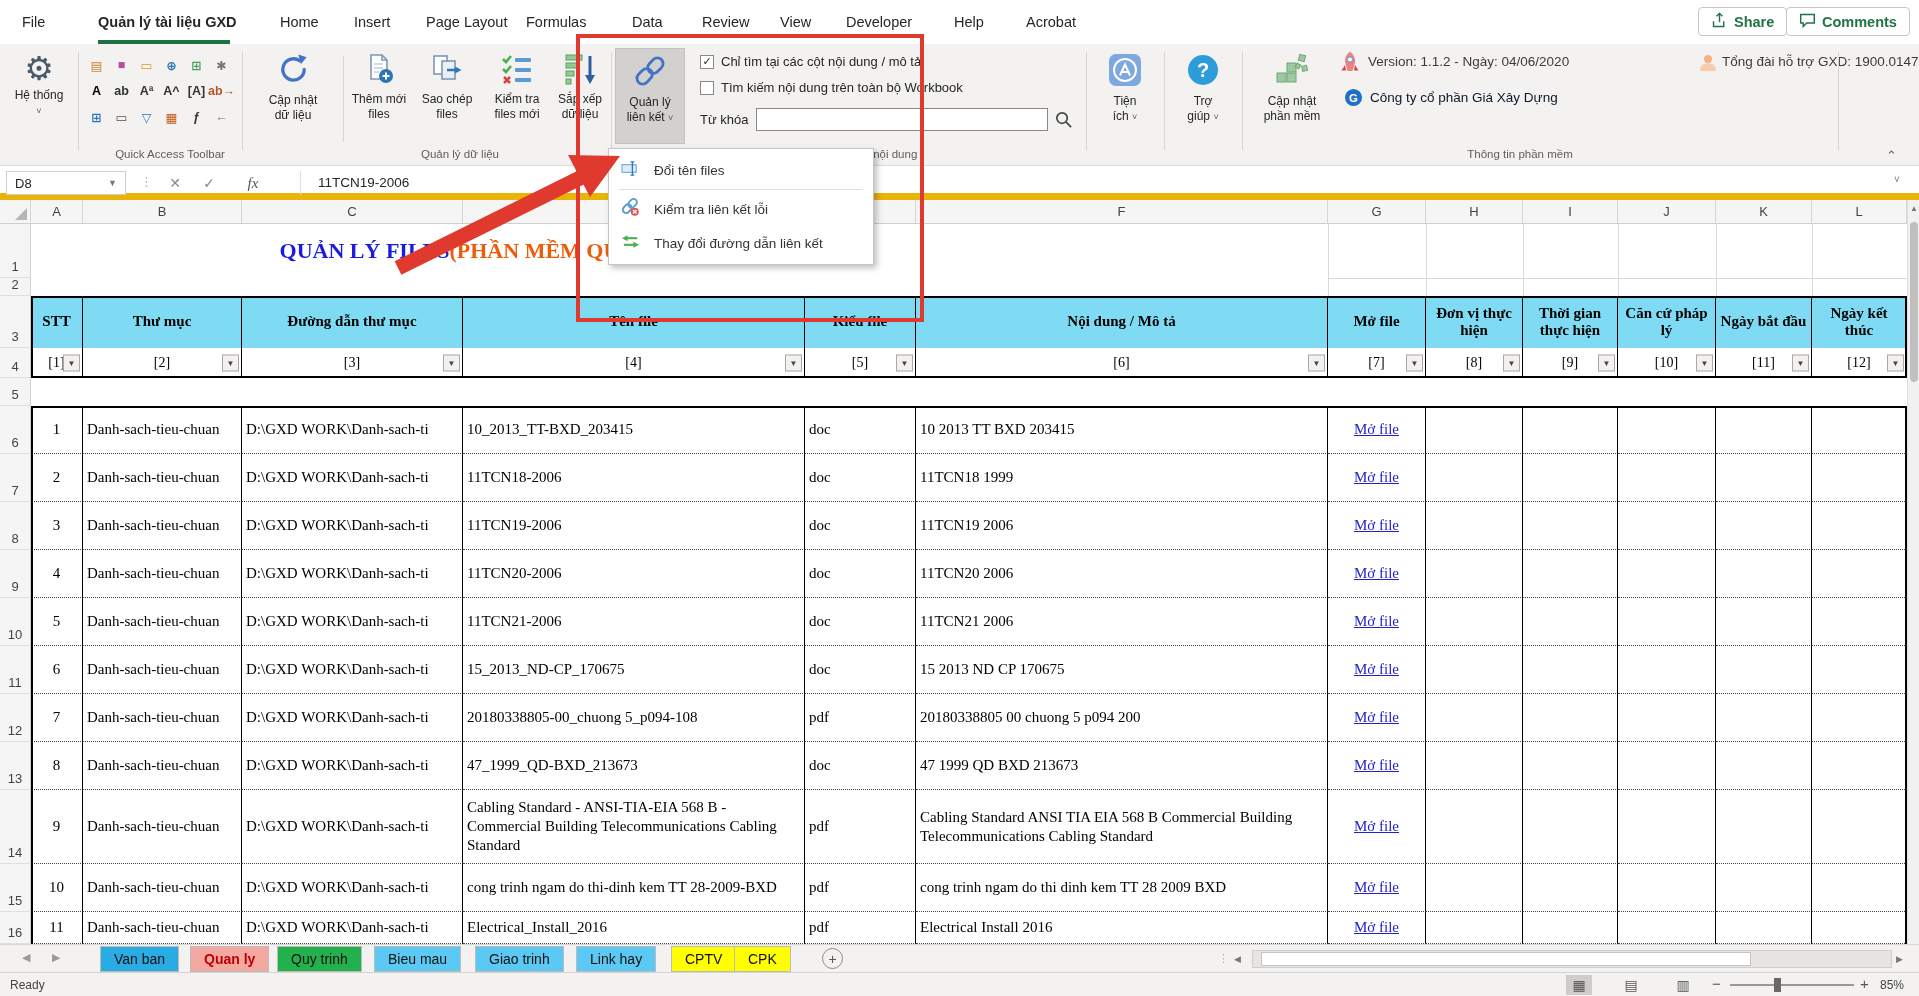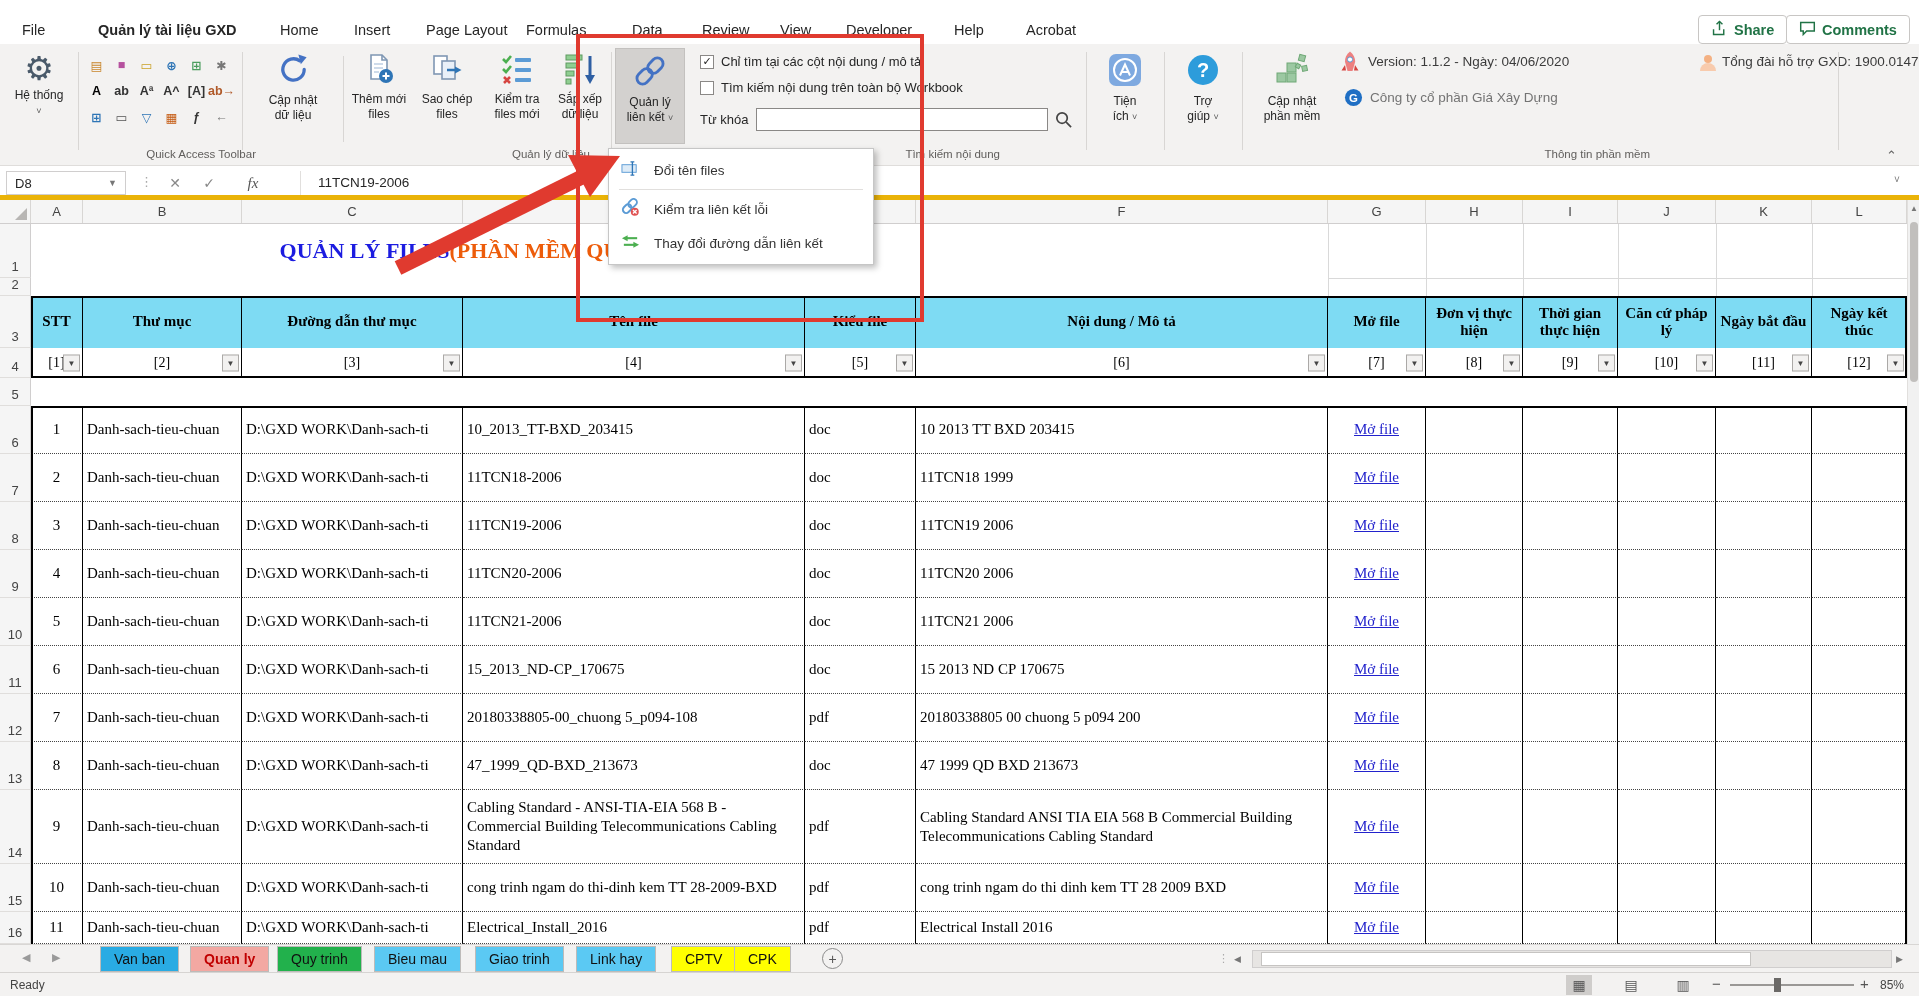--- a/index.html
+++ b/index.html
@@ -1,42 +1,42 @@
 <!DOCTYPE html>
 <html><head>
 <meta charset="utf-8">
 <style>
   html,body{margin:0;padding:0;background:#e8e8e8;}
   #app{position:relative;width:1919px;height:996px;background:#fff;overflow:hidden;
        font-family:"Liberation Sans","DejaVu Sans",sans-serif;color:#262626;}
   #app *{box-sizing:border-box;}
   .abs{position:absolute;}
   
-  .tabbar{position:absolute;left:0;top:8px;width:1919px;height:44px;background:#fff;}
+  .tabbar{position:absolute;left:0;top:0;width:1919px;height:44px;background:#fff;}
   .ftab{position:absolute;top:0;height:44px;display:flex;align-items:center;font-size:14.5px;color:#262626;padding:0 14px;cursor:default;}
   .ftab.active{font-weight:bold;}
   .greenline{position:absolute;height:4px;background:#1E7145;top:40px;}
   .topbtn{position:absolute;top:7px;height:29px;border:1px solid #c8c6c4;border-radius:4px;background:#fff;
           display:flex;align-items:center;gap:6px;padding:0 12px;color:#217346;font-weight:bold;font-size:14.5px;}
   
   .ribbon{position:absolute;left:0;top:44px;width:1919px;height:122px;background:#F3F2F1;border-bottom:1px solid #DFDDDB;}
   .vdiv{position:absolute;top:8px;height:98px;width:1px;background:#D8D6D4;}
   .bigbtn{position:absolute;top:4px;display:flex;flex-direction:column;align-items:center;gap:2px;padding-top:4px;}
   .bigbtn .blabel{font-size:12px;line-height:1.25;text-align:center;color:#262626;}
   .chev{font-size:9px;color:#555;}
   .gear{font-size:33px;color:#4A5A6A;line-height:34px;}
-  .grplabel{position:absolute;top:104px;font-size:11.5px;color:#605E5C;text-align:right;}
+  .grplabel{position:absolute;top:104px;font-size:11.5px;color:#605E5C;text-align:center;}
   #qat{position:absolute;left:84px;top:8px;width:152px;display:grid;grid-template-columns:repeat(6,25px);grid-auto-rows:26px;}
   .qi{display:flex;align-items:center;justify-content:center;font-size:12.5px;font-weight:bold;}
   .cbrow{position:absolute;left:700px;display:flex;align-items:center;gap:7px;font-size:13px;color:#262626;}
   .cbx{width:14px;height:14px;border:1px solid #8A8886;background:#fff;display:flex;align-items:center;justify-content:center;font-size:11px;color:#222;}
   .kwinput{position:absolute;left:756px;top:64px;width:292px;height:23px;border:1px solid #8A8886;background:#fff;font-size:13px;padding:0 4px;}
   .linkbtn{background:#D3D1CF;border:1px solid #C3C1BF;}
   
-  .fbar{position:absolute;left:0;top:166px;width:1919px;height:34px;background:#fff;border-bottom:5px solid #eab308;font-size:13px;text-align:right;}
+  .fbar{position:absolute;left:0;top:166px;width:1919px;height:34px;background:#fff;border-bottom:7px solid #eab308;font-size:13px;text-align:right;}
   .namebox{position:absolute;left:6px;top:5px;width:120px;height:24px;border:1px solid #D0CECE;background:#fff;display:flex;align-items:center;padding:0 8px;}
   .fbtn{position:absolute;top:5px;height:24px;width:26px;display:flex;align-items:center;justify-content:center;color:#888;font-size:14px;}
   .fxi{font-family:"Liberation Serif",serif;font-style:italic;color:#555;font-size:15px;}
   
   .colstrip{position:absolute;left:0;top:200px;width:1907px;height:24px;background:#F5F5F5;border-bottom:1px solid #D0CECE;}
   .colhead{position:absolute;top:0;height:23px;display:flex;align-items:center;justify-content:center;font-size:13px;color:#444;border-right:1px solid #D8D6D4;}
   .corner{position:absolute;left:0;top:0;width:31px;height:23px;border-right:1px solid #D8D6D4;}
   .corner:after{content:"";position:absolute;right:3px;bottom:3px;border-left:12px solid transparent;border-bottom:12px solid #B8B6B4;}
   .rownum{position:absolute;left:0;width:31px;background:#F5F5F5;border-right:1px solid #D0CECE;border-bottom:1px solid #E0DEDC;
           display:flex;align-items:flex-end;justify-content:center;font-size:13px;color:#444;padding-bottom:3px;}
@@ -254,21 +254,21 @@
     <span class="abs" style="left:1368px;top:10px;font-size:13.5px;color:#3b3b3b">Version: 1.1.2 - Ngày: 04/06/2020</span>
     <span class="abs" style="left:1698px;top:8px"><svg width="20" height="20" viewBox="0 0 20 20">
           <circle cx="10" cy="7" r="4" fill="#F4B183"></circle>
           <path d="M2 19a8 8 0 0 1 16 0z" fill="#F8CBAD"></path>
         </svg></span>
     <span class="abs" style="left:1722px;top:10px;font-size:13.5px;color:#3b3b3b">Tổng đài hỗ trợ GXD: 1900.0147</span>
     <span class="abs" style="left:1344px;top:44px"><svg width="19" height="19" viewBox="0 0 20 20">
           <circle cx="10" cy="10" r="9" fill="#1F6FC4"></circle>
           <text x="10" y="14.5" text-anchor="middle" font-size="12" font-weight="bold" fill="#fff">G</text>
         </svg></span>
-    <span class="abs" style="left:1370px;top:46px;font-size:13.5px;color:#737373">Công ty cổ phần Giá Xây Dựng</span>
+    <span class="abs" style="left:1370px;top:46px;font-size:13.5px;color:#0f172a">Công ty cổ phần Giá Xây Dựng</span>
     <i class="vdiv" style="left:1838px"></i>
     <span class="abs" style="left:1886px;top:104px;color:#666;font-size:13px">⌃</span>
 
     <span class="grplabel" style="left:84px;width:172px">Quick Access Toolbar</span>
     <span class="grplabel" style="left:330px;width:260px">Quản lý dữ liệu</span>
     <span class="grplabel" style="left:740px;width:260px">Tìm kiếm nội dung</span>
     <span class="grplabel" style="left:1390px;width:260px">Thông tin phần mềm</span>
   </div>
 
   <div class="fbar">

